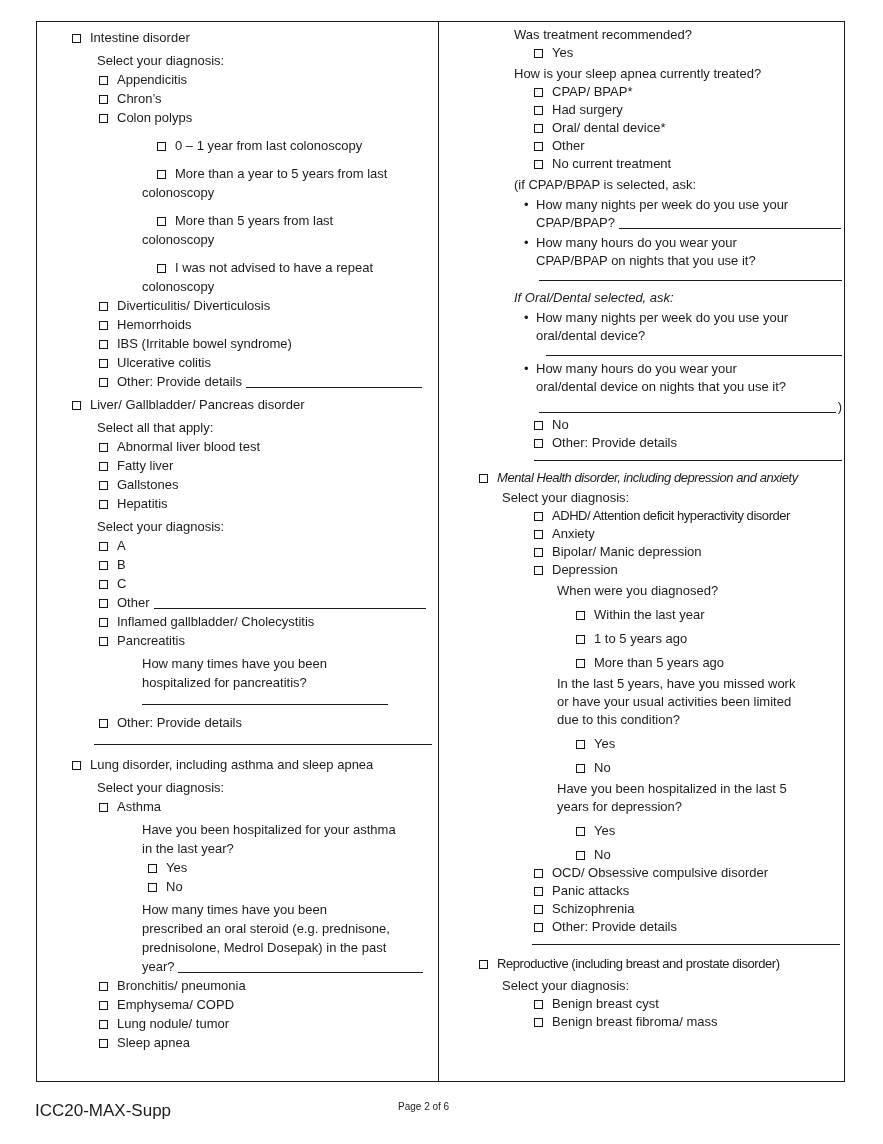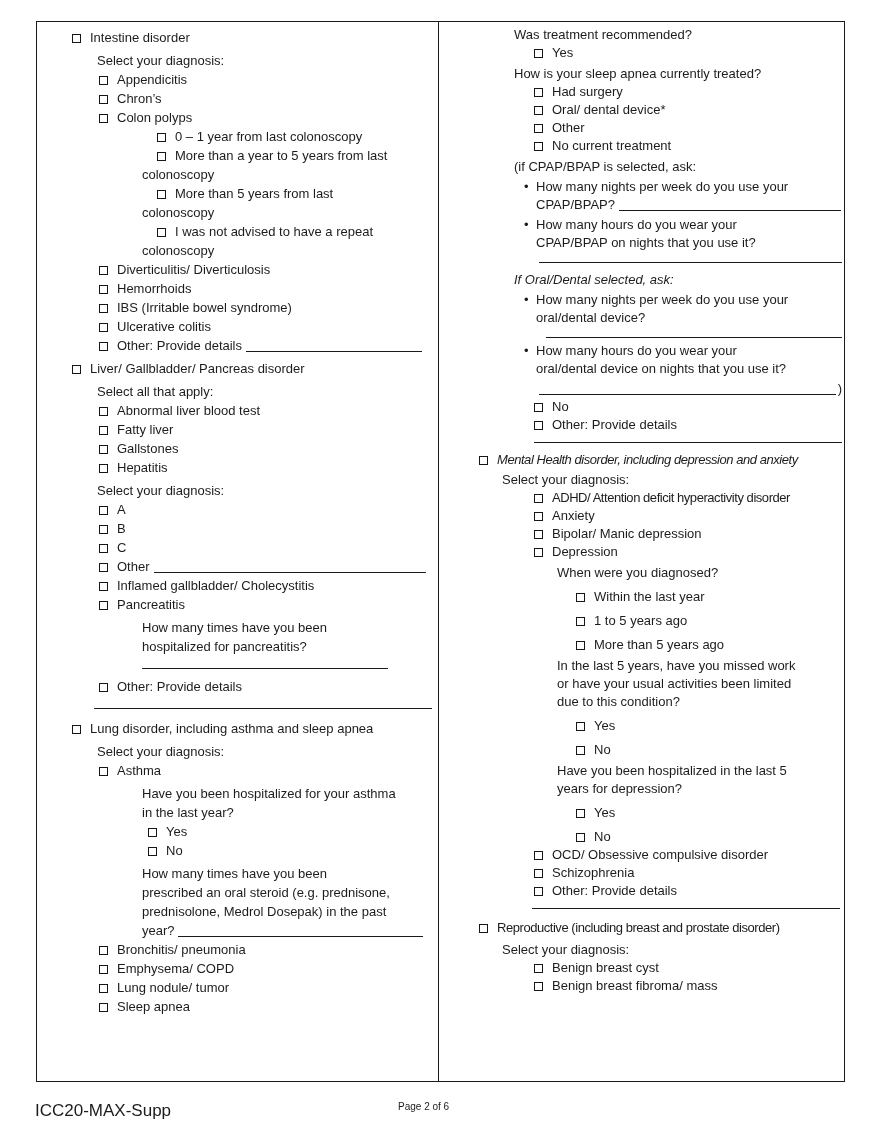--- a/index.html
+++ b/index.html
@@ -29,21 +29,21 @@
   .pfill { flex: 1; border-bottom: 1.4px solid #1a1a1a; margin-bottom: 3px; }
   .plb { flex: none; padding-left: 2px; }
   .narrow { letter-spacing: -0.45px; }
 
   
   .l-cb0 { padding-left: 35px; }
   .l-hdr { padding-left: 60px; }
   .l-cb1 { padding-left: 62px; }
   .l-q   { padding-left: 105px; }
   .l-cb2 { padding-left: 105px; text-indent: 6px; }
-  .l-cb3 { padding-left: 105px; text-indent: 15px; }
+  .l-cb3 { padding-left: 105px; text-indent: 15px; margin-top: 9px; }
 
   
   .r-q0  { padding-left: 75px; }
   .r-cb1 { padding-left: 95px; }
   .r-hdr { padding-left: 63px; }
   .r-cb0 { padding-left: 40px; }
   .r-q2  { padding-left: 118px; }
   .r-cb3 { padding-left: 137px; margin-top: 6px; }
   .r-bullet { padding-left: 97px; position: relative; }
   .dot { position: absolute; left: 85px; top: 0; }
@@ -113,20 +113,21 @@
     <div class="r l-cb1"><span class="cb"></span><span class="lb">Emphysema/ COPD</span></div>
     <div class="r l-cb1"><span class="cb"></span><span class="lb">Lung nodule/ tumor</span></div>
     <div class="r l-cb1"><span class="cb"></span><span class="lb">Sleep apnea</span></div>
   </div>
 
   <div class="col-right">
 
     <div class="r r-q0"><span class="lb">Was treatment recommended?</span></div>
     <div class="r r-cb1"><span class="cb"></span><span class="lb">Yes</span></div>
     <div class="r r-q0 mt3"><span class="lb">How is your sleep apnea currently treated?</span></div>
+    <div class="r r-cb1"><span class="cb"></span><span class="lb">CPAP/ BPAP*</span></div>
     <div class="r r-cb1"><span class="cb"></span><span class="lb">Had surgery</span></div>
     <div class="r r-cb1"><span class="cb"></span><span class="lb">Oral/ dental device*</span></div>
     <div class="r r-cb1"><span class="cb"></span><span class="lb">Other</span></div>
     <div class="r r-cb1"><span class="cb"></span><span class="lb">No current treatment</span></div>
     <div class="r r-q0 mt3"><span class="lb">(if CPAP/BPAP is selected, ask:</span></div>
     <div class="r r-bullet mt2"><span class="dot">•</span><span class="lb ml">How many nights per week do you use your
 CPAP/BPAP? </span><span class="uline" style="width:222px;"></span></div>
     <div class="r r-bullet mt2"><span class="dot">•</span><span class="lb ml">How many hours do you wear your
 CPAP/BPAP on nights that you use it?</span></div>
     <div class="ans" style="margin:10px 0 4px 100px; width:303px;"></div>
@@ -157,20 +158,21 @@
     <div class="r r-q2 mt3"><span class="lb ml">In the last 5 years, have you missed work
 or have your usual activities been limited
 due to this condition?</span></div>
     <div class="r r-cb3"><span class="cb"></span><span class="lb">Yes</span></div>
     <div class="r r-cb3"><span class="cb"></span><span class="lb">No</span></div>
     <div class="r r-q2 mt3"><span class="lb ml">Have you been hospitalized in the last 5
 years for depression?</span></div>
     <div class="r r-cb3"><span class="cb"></span><span class="lb">Yes</span></div>
     <div class="r r-cb3"><span class="cb"></span><span class="lb">No</span></div>
     <div class="r r-cb1"><span class="cb"></span><span class="lb">OCD/ Obsessive compulsive disorder</span></div>
+    <div class="r r-cb1"><span class="cb"></span><span class="lb">Panic attacks</span></div>
     <div class="r r-cb1"><span class="cb"></span><span class="lb">Schizophrenia</span></div>
     <div class="r r-cb1"><span class="cb"></span><span class="lb">Other: Provide details</span></div>
     <div class="ans" style="margin:8px 0 4px 93px; width:308px;"></div>
 
     <div class="r r-cb0 mt10"><span class="cb"></span><span class="lb narrow">Reproductive (including breast and prostate disorder)</span></div>
     <div class="r r-hdr mt4"><span class="lb">Select your diagnosis:</span></div>
     <div class="r r-cb1"><span class="cb"></span><span class="lb">Benign breast cyst</span></div>
     <div class="r r-cb1"><span class="cb"></span><span class="lb">Benign breast fibroma/ mass</span></div>
   </div>
 </div>

